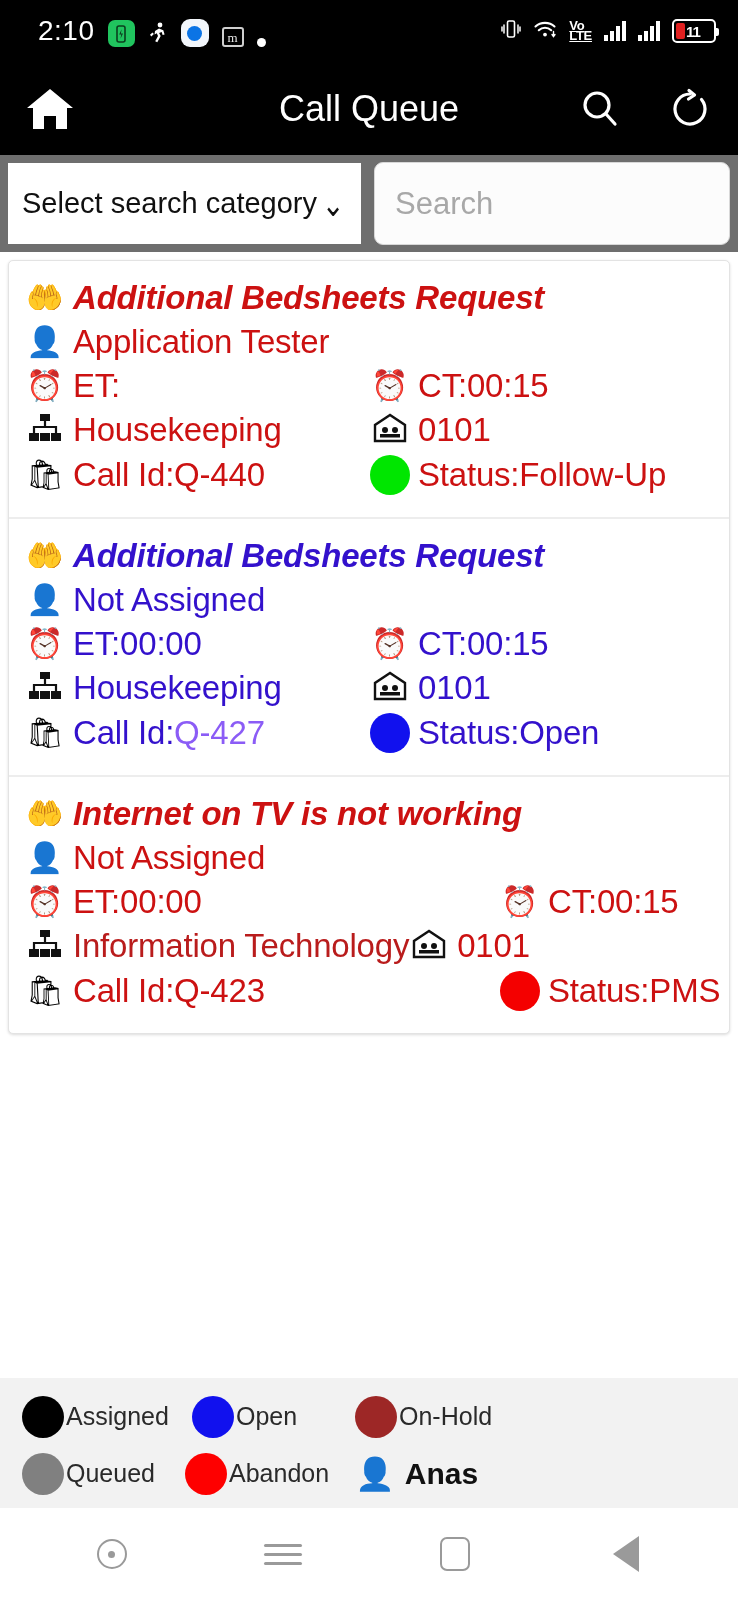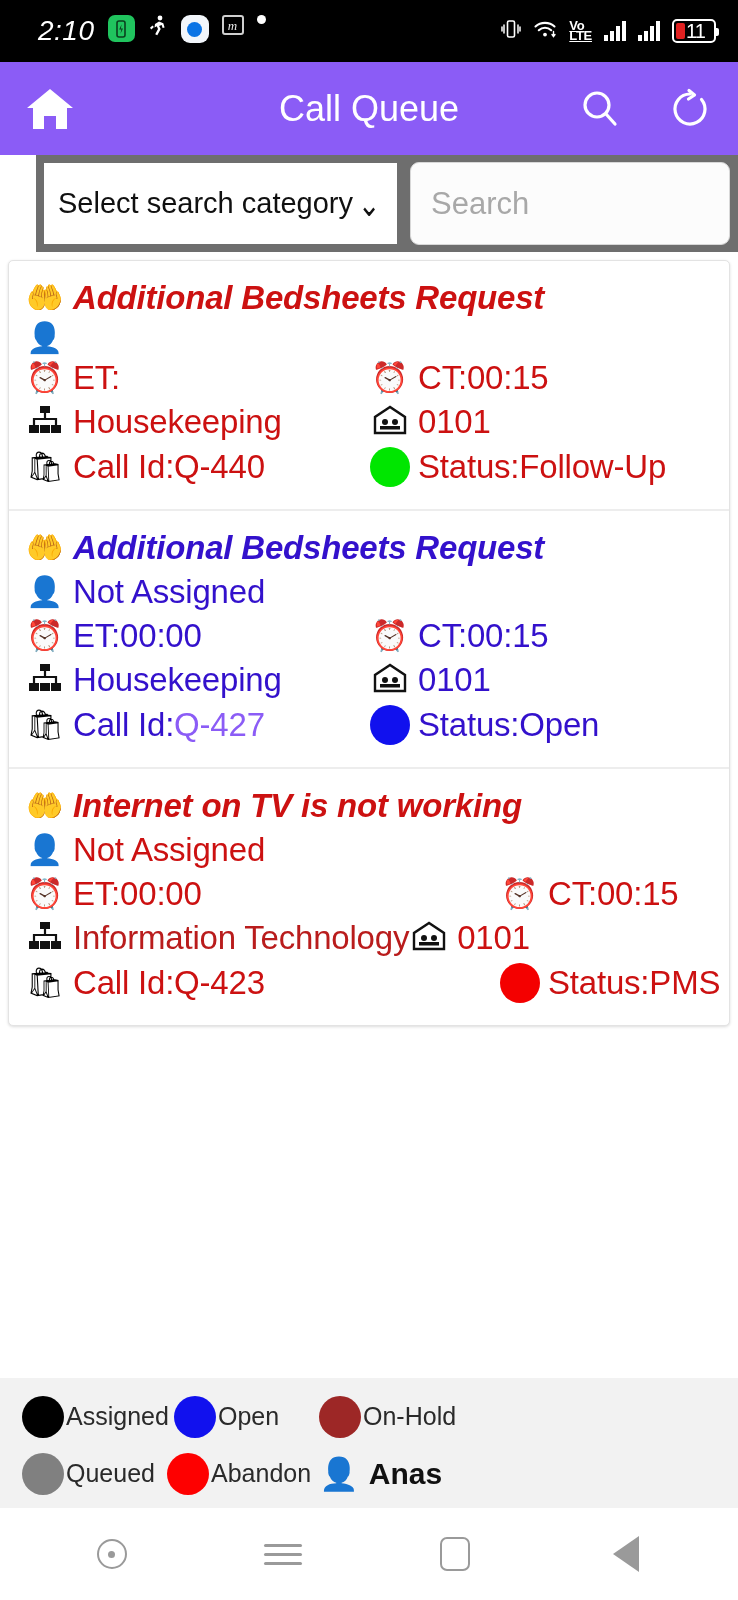--- a/index.html
+++ b/index.html
@@ -11,21 +11,21 @@
   }
   #app { position: relative; width: 738px; height: 1600px; display: flex; flex-direction: column; }
 
   
   .statusbar {
     height: 62px; background: #000; color: #fff;
     display: flex; align-items: center; padding: 0 22px 0 38px;
     flex: 0 0 62px;
   }
   .sb-time { font-size: 28px; letter-spacing: .5px; font-weight: 400; }
-  .sb-left { display: flex; align-items: flex-start; gap: 13px; font-style: italic; }
+  .sb-left { display: flex; align-items: flex-end; gap: 13px; }
   .sb-right { display: flex; align-items: center; gap: 12px; margin-left: auto; }
   .ic-batsave {
     width: 27px; height: 27px; background: #20c45e; border-radius: 7px;
     display: flex; align-items: center; justify-content: center;
     font-size: 17px; color: #0a3f1e;
   }
   .ic-run { font-size: 21px; line-height: 1; color: #fff; }
   .ic-eye {
     width: 28px; height: 28px; border-radius: 9px; background: #f2f6fb;
     display: flex; align-items: center; justify-content: center;
@@ -43,39 +43,39 @@
   .bars { display: flex; align-items: flex-end; gap: 2px; height: 20px; }
   .bars i { width: 4px; background: #fff; display: block; }
   .bars i:nth-child(1){height:6px;} .bars i:nth-child(2){height:10px;}
   .bars i:nth-child(3){height:15px;} .bars i:nth-child(4){height:20px;}
   .batt {
     width: 44px; height: 24px; border: 2px solid #fff; border-radius: 5px;
     display: flex; align-items: center; position: relative; padding: 2px;
   }
   .batt::after { content:""; position:absolute; right:-5px; top:7px; width:3px; height:8px; background:#fff; border-radius:0 2px 2px 0; }
   .batt .fill { width: 9px; height: 100%; background: #e02020; border-radius: 2px; }
-  .batt .num { font-size: 20px; font-weight: 400; margin-left: 1px; letter-spacing: -1px; }
+  .batt .num { font-size: 15px; font-weight: 700; margin-left: 1px; letter-spacing: -1px; }
 
   
   .appbar {
-    flex: 0 0 93px; background: #8b5cf6; display: flex; align-items: center;
+    flex: 0 0 93px; background: #000000; display: flex; align-items: center;
     padding: 0 24px 0 22px; position: relative;
   }
   .appbar .home { width: 56px; height: 56px; display:flex; align-items:center; justify-content:center; }
   .appbar .title {
     position: absolute; left: 0; right: 0; text-align: center;
     font-size: 36px; color: #fff; font-weight: 400; pointer-events: none;
   }
   .appbar .actions { margin-left: auto; display: flex; align-items: center; gap: 42px; z-index: 2; }
   .appbar .actions > div { width: 48px; height: 48px; display:flex; align-items:center; justify-content:center; }
 
   
   .searchrow {
     flex: 0 0 97px; background: #6e6e6e; display: flex; align-items: center;
-    padding: 0 8px; gap: 13px; margin-left: 36px;
+    padding: 0 8px; gap: 13px;
   }
   .catbox {
     flex: 0 0 353px; height: 81px; background: #fff;
     display: flex; align-items: center; padding: 0 14px; position: relative;
   }
   .catbox .lbl { font-size: 29px; color: #101010; white-space: nowrap; font-weight: 500; }
   .catbox .chev {
     position: absolute; right: 14px; font-size: 34px; color: #111; line-height: 1;
     transform: scaleX(.8);
   }
@@ -104,21 +104,21 @@
   .row2 { display: flex; align-items: center; margin-bottom: 6px; }
   .col { display: flex; align-items: center; }
   .colA { flex: 0 0 345px; }
   .colA.wide { flex: 0 0 475px; }
   .dot { width: 40px; height: 40px; border-radius: 50%; margin-right: 8px; flex: 0 0 auto; }
 
   
   .legend {
     flex: 0 0 128px; background: #f2f2f2; padding: 10px 22px 6px 22px;
   }
-  .lgrow { display: flex; align-items: center; height: 57px; }
+  .lgrow { display: flex; align-items: center; height: 57px; gap: 18px; }
   .lgitem { display: flex; align-items: center; }
   .lgitem .d { width: 42px; height: 42px; border-radius: 50%; }
   .lgitem .t { font-size: 25px; color: #2a2a2a; margin-left: 2px; }
   .lg-w1 { flex: 0 0 152px; } .lg-w2 { flex: 0 0 145px; }
   .lg-w3 { flex: 0 0 150px; } .lg-w4 { flex: 0 0 auto; }
   .lgitem .uic { font-size: 32px; line-height: 1; margin-right: 10px; }
   .lgitem .uname { font-size: 30px; font-weight: 700; color: #111; }
 
   
   .navbar {
@@ -236,20 +236,21 @@
   <div class="listwrap">
     <div class="cardstack">
 
       <div class="card">
         <div class="row">
           <span class="ic">🤲</span>
           <span class="ttl" style="color:#cc1111">Additional Bedsheets Request</span>
         </div>
         <div class="row">
           <span class="ic">👤</span>
+          <span class="txt" style="color:#cc1111">Application Tester</span>
         </div>
         <div class="row2">
           <span class="col colA">
             <span class="ic">⏰</span>
             <span class="txt" style="color:#cc1111">ET: </span>
           </span>
           <span class="col">
             <span class="ic">⏰</span>
             <span class="txt" style="color:#cc1111">CT: </span>
               <span class="txt" style="color:#cc1111">00:15</span>

